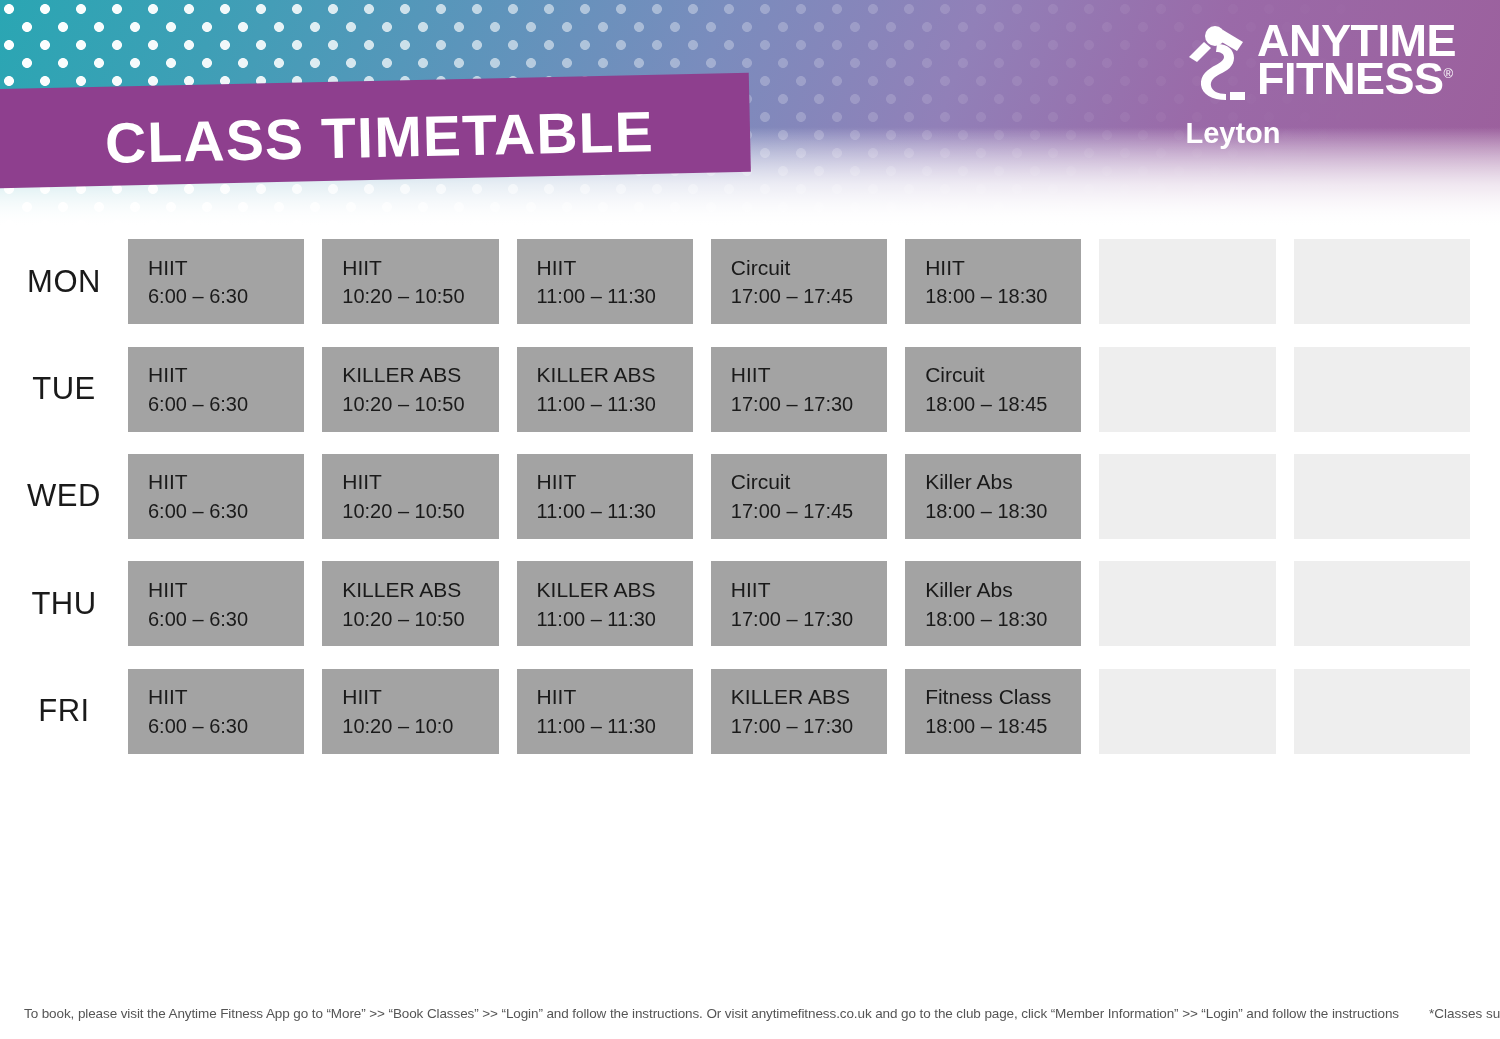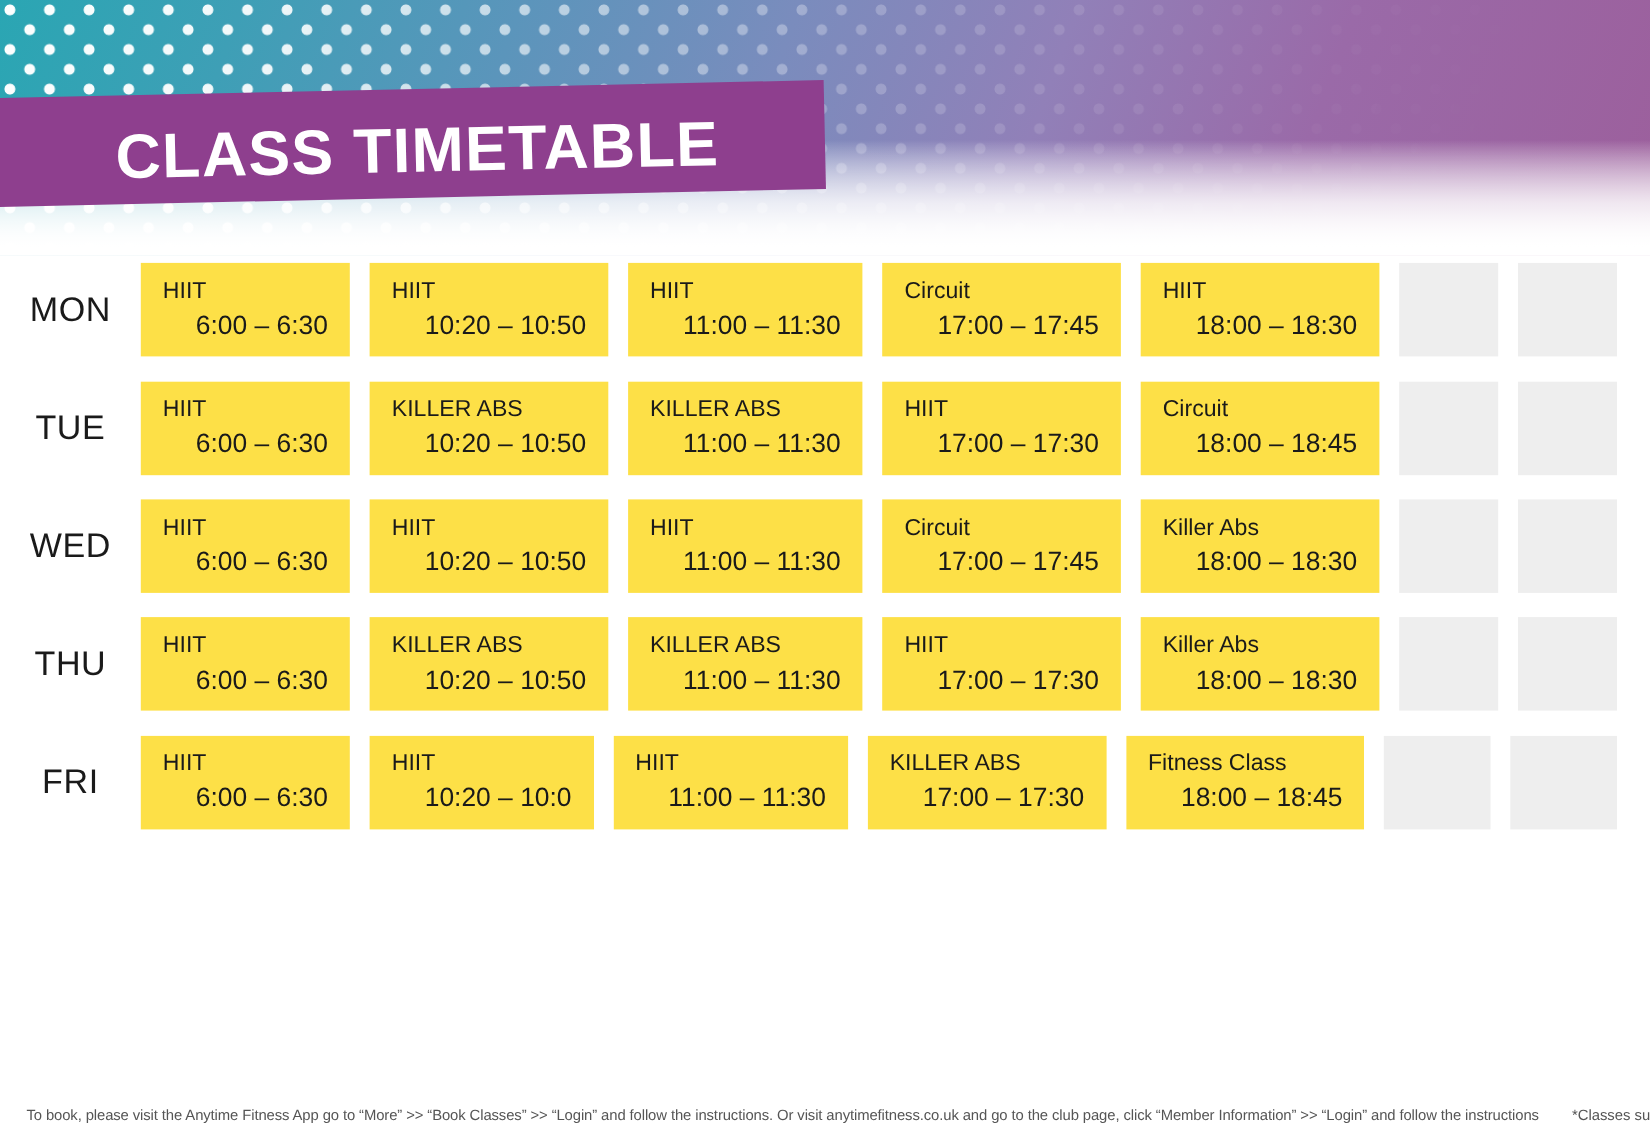--- a/index.html
+++ b/index.html
@@ -192,40 +192,39 @@
   .slots {
     flex: 1 1 auto;
     display: flex;
     gap: 18px;
     padding-right: 30px;
     height: 85px;
   }
 
   .slot {
     flex: 1 1 0;
-    background: #fde047;
+    background: #a3a3a3;
     display: flex;
     flex-direction: column;
     justify-content: center;
     padding: 0 20px;
     line-height: 1.42;
   }
 
   .slot.empty { background: #eeeeee; }
 
   .slot-name {
     font-size: 21px;
     color: #1a1a1a;
     white-space: nowrap;
   }
   .slot-time {
-    font-size: 24px;
+    font-size: 20px;
     color: #1a1a1a;
     white-space: nowrap;
-    margin-left: 30px;
   }
 
   
   #footer {
     position: absolute;
     left: 0;
     bottom: 18px;
     width: 1372px;
     display: flex;
     align-items: baseline;
@@ -256,20 +255,43 @@
 
   <div id="header-band">
     <div id="header-gradient"></div>
     <div id="header-dots"></div>
     <div id="header-fade-bottom"></div>
   </div>
 
   <div id="title-banner"></div>
   <div id="title-text">CLASS TIMETABLE</div>
 
+  <div id="logo-block">
+    <div id="logo-row">
+      <span id="runner-icon">
+        <svg width="62" height="76" viewBox="0 0 62 76" aria-hidden="true">
+          <g fill="#ffffff">
+            <circle cx="28" cy="12" r="10"></circle>
+            <path d="M36 6 L56 18 L50 27 L33 17 Z"></path>
+            <path d="M30 20 C41 20 47 26 47 34 C47 42 40 47 33 50
+                     C27 53 23 57 24 62 C25 67 31 70 39 70
+                     L39 76 C25 76 15 70 14 61 C13 51 21 45 29 41
+                     C34 38 37 36 37 33 C37 30 34 28 29 28 Z"></path>
+            <path d="M24 24 L10 38 L2 33 L17 18 Z"></path>
+            <path d="M43 68 L58 68 L58 76 L43 76 Z"></path>
+          </g>
+        </svg>
+      </span>
+      <span id="wordmark">
+        <span class="wordmark-line one">ANYTIME</span>
+        <span class="wordmark-line two"><span>FITNESS</span><span id="reg-mark">®</span></span>
+      </span>
+    </div>
+    <div id="club-name">Leyton</div>
+  </div>
 
   <div id="timetable">
       <div class="day-row">
         <div class="day-label">MON</div>
         <div class="slots">
           <div class="slot">
             <div class="slot-name">HIIT</div>
             <div class="slot-time">6:00 – 6:30</div>
           </div>
           <div class="slot">

